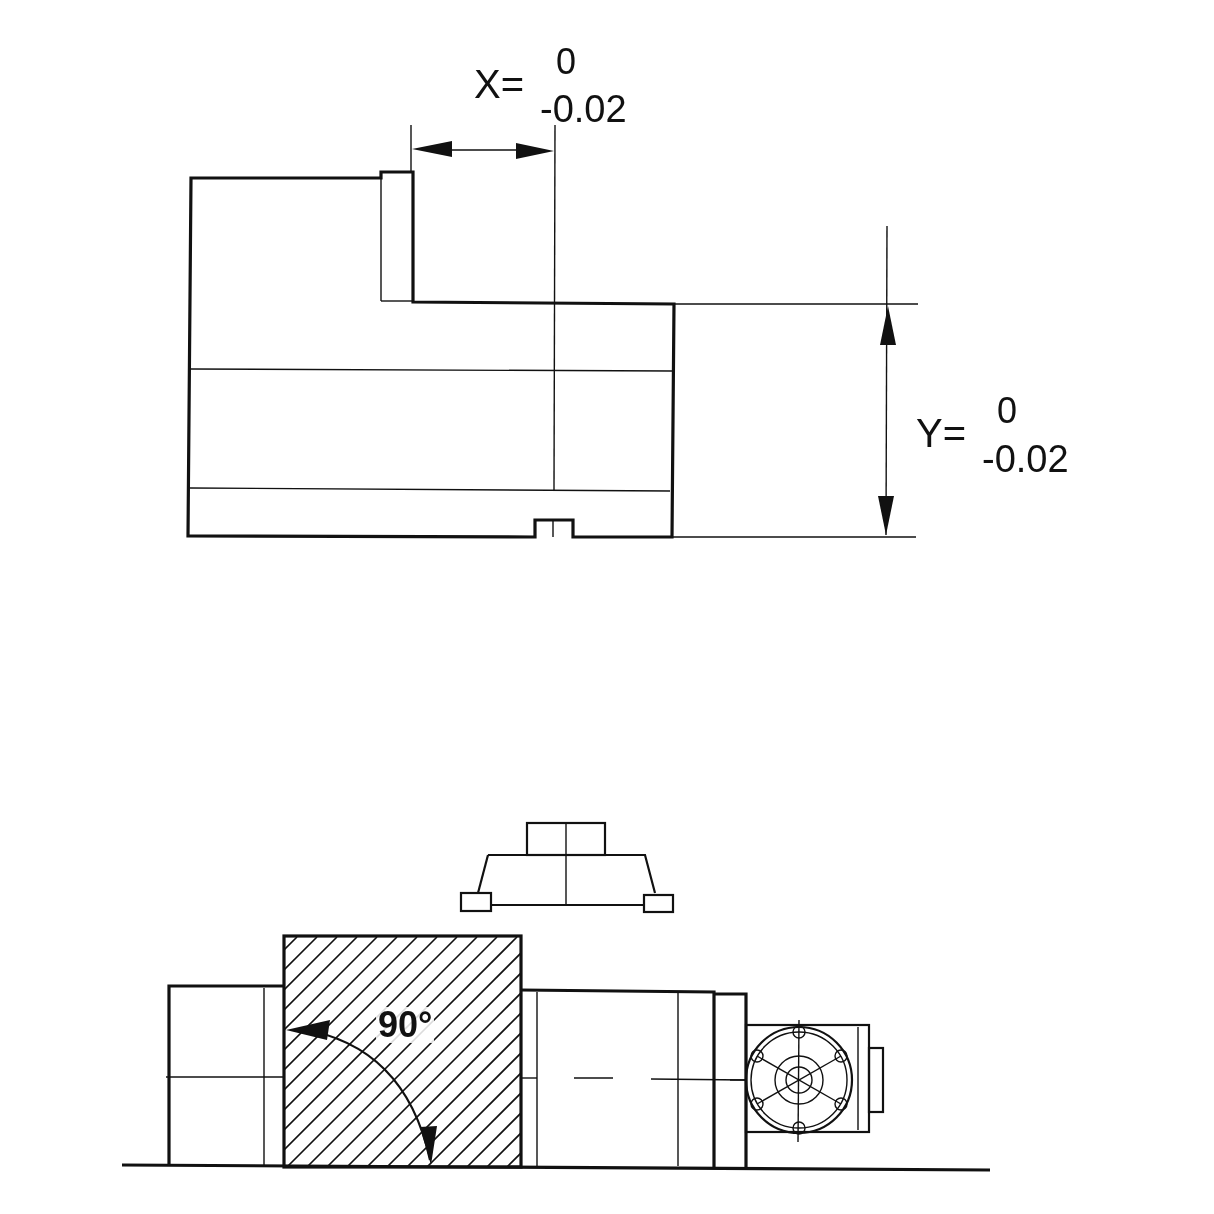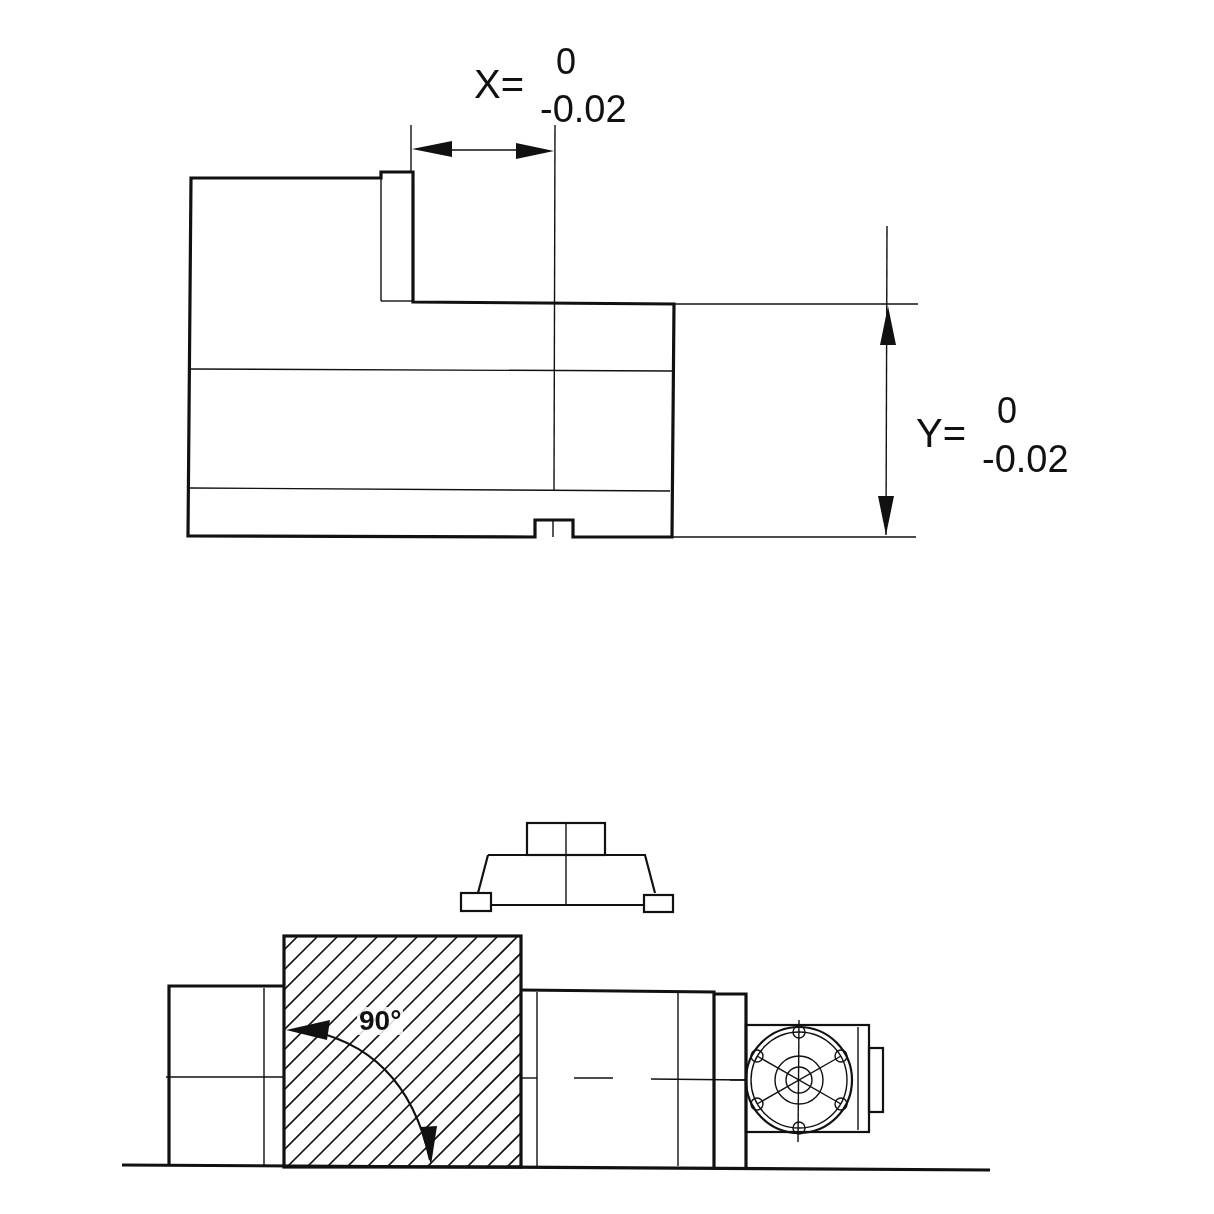--- a/index.html
+++ b/index.html
@@ -139,15 +139,15 @@
 </svg>
 
 <div class="lbl" style="left:474px; top:64px; font-size:40px;">X=</div>
 <div class="lbl" style="left:556px; top:44px; font-size:36px;">0</div>
 <div class="lbl" style="left:540px; top:90px; font-size:38px;">-0.02</div>
 
 <div class="lbl" style="left:916px; top:413px; font-size:40px;">Y=</div>
 <div class="lbl" style="left:997px; top:393px; font-size:36px;">0</div>
 <div class="lbl" style="left:982px; top:440px; font-size:38px;">-0.02</div>
 
-<div class="lbl" style="left:357px; top:1007px; font-size:28px; font-weight:bold; background:rgba(255,255,255,0.85); padding:0 2px;">90°</div>
+<div class="lbl" style="left:376px; top:1007px; font-size:36px; font-weight:bold; background:rgba(255,255,255,0.85); padding:0 2px;">90°</div>
 
 </div>
 
 </body></html>

